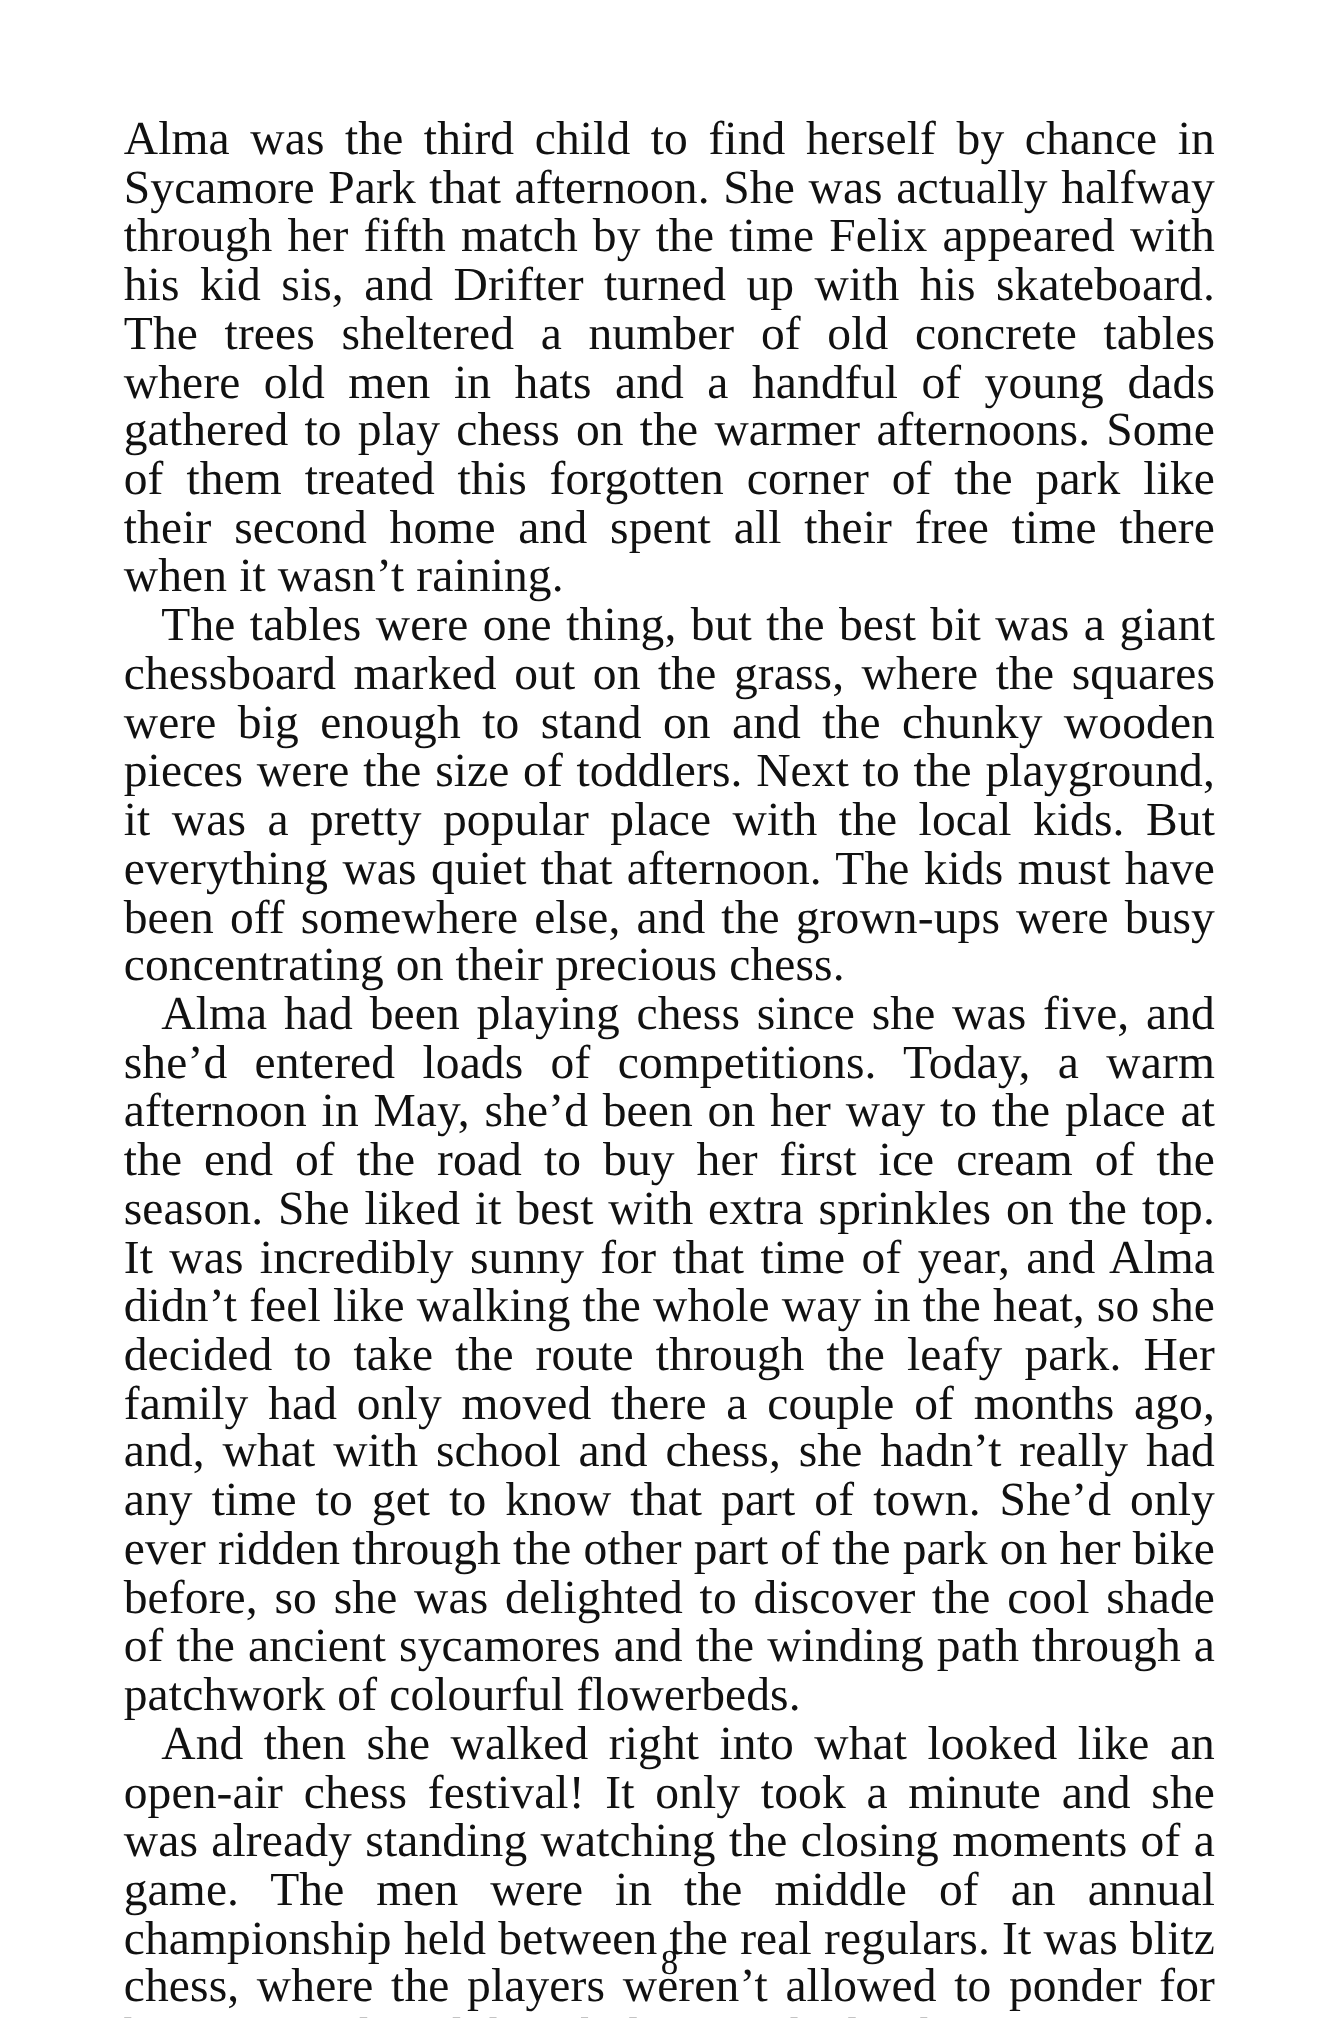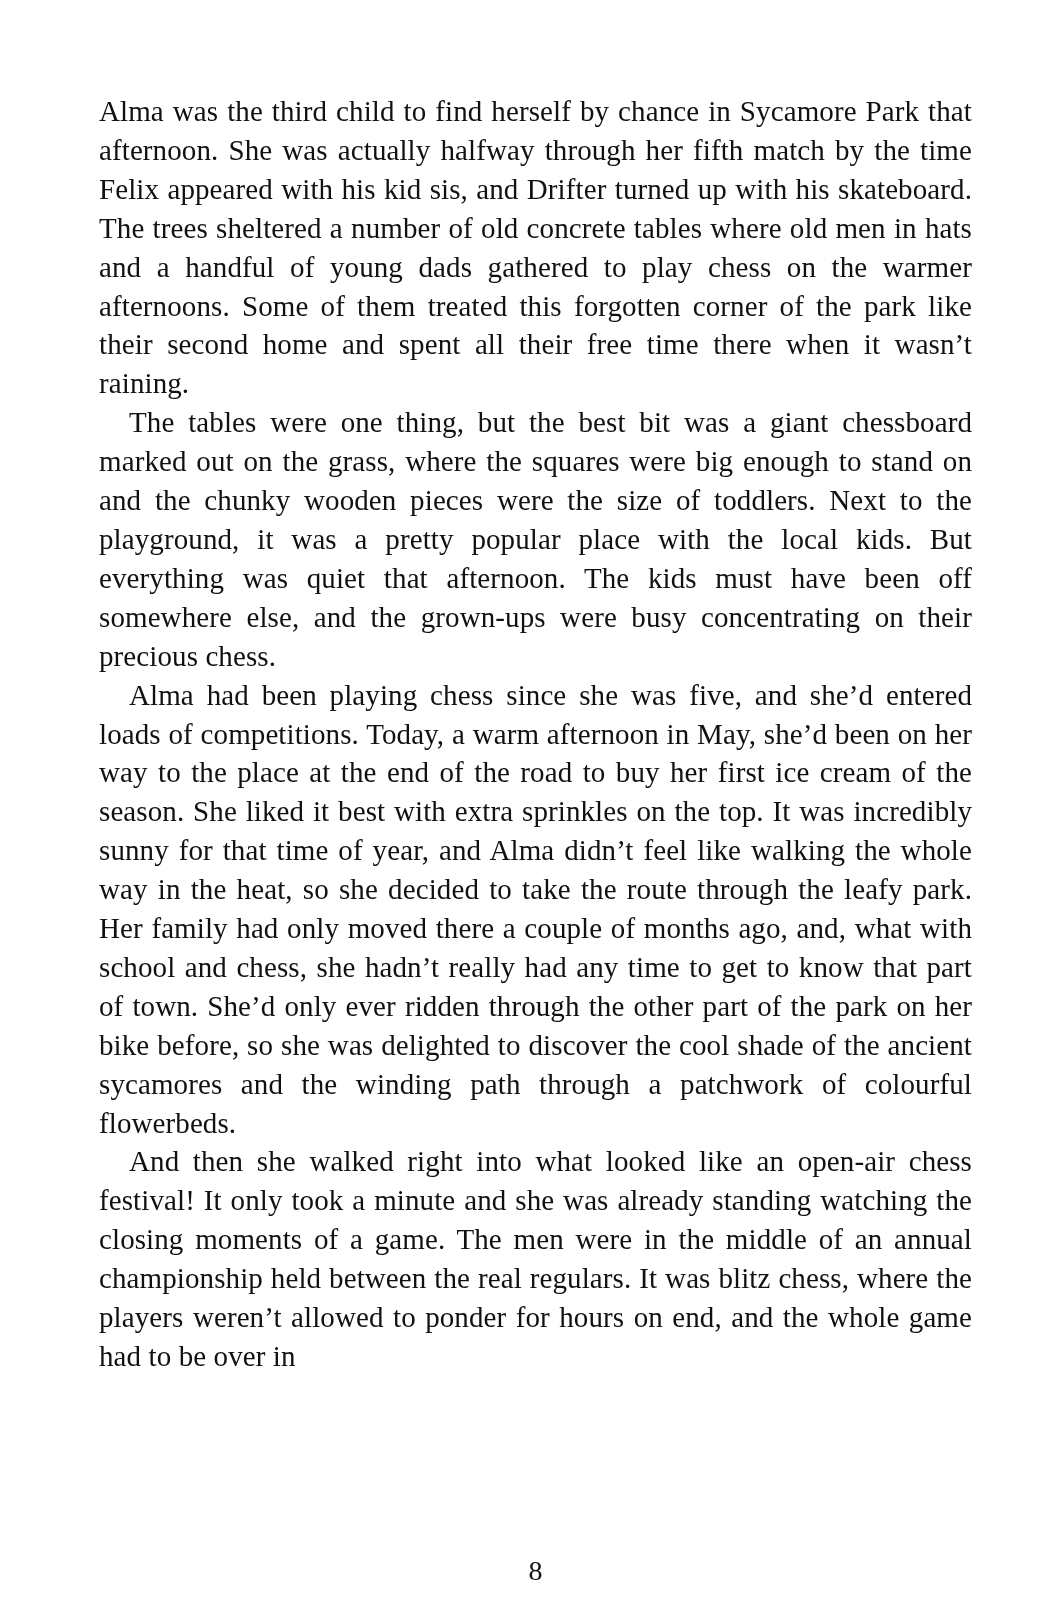--- a/index.html
+++ b/index.html
@@ -17,21 +17,21 @@
     overflow: hidden;
   }
   .text-block {
     position: absolute;
     left: 99px;
     top: 92px;
     width: 873px;
   }
   .para {
     margin: 0;
-    font-size: 29px;
+    font-size: 38px;
     line-height: 38.9px;
     text-align: justify;
     text-justify: inter-word;
     letter-spacing: 0.1px;
   }
   .para.indented {
     text-indent: 30px;
     font-family: Liberation Serif, serif;
   }
   .page-number {

